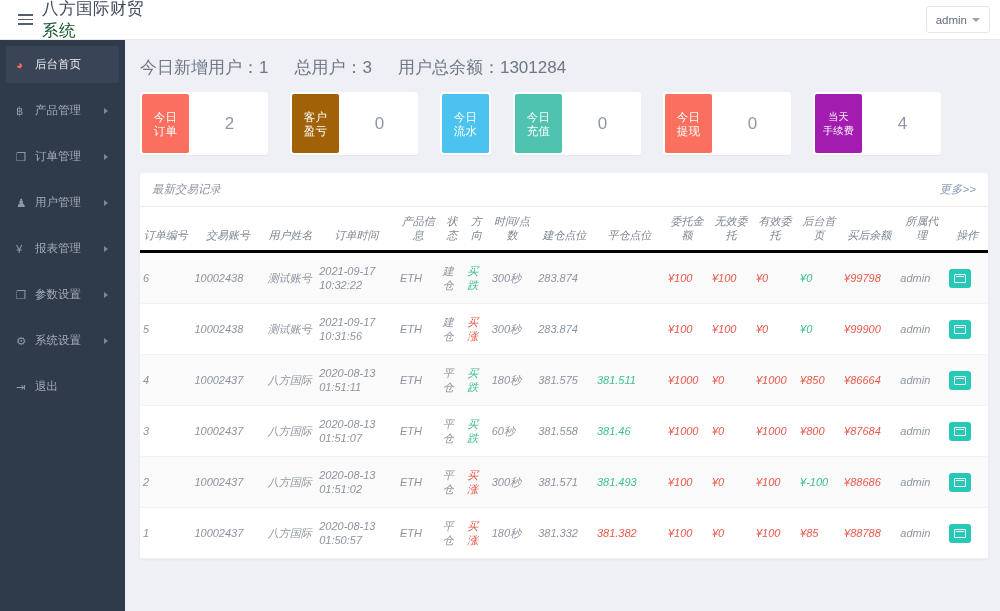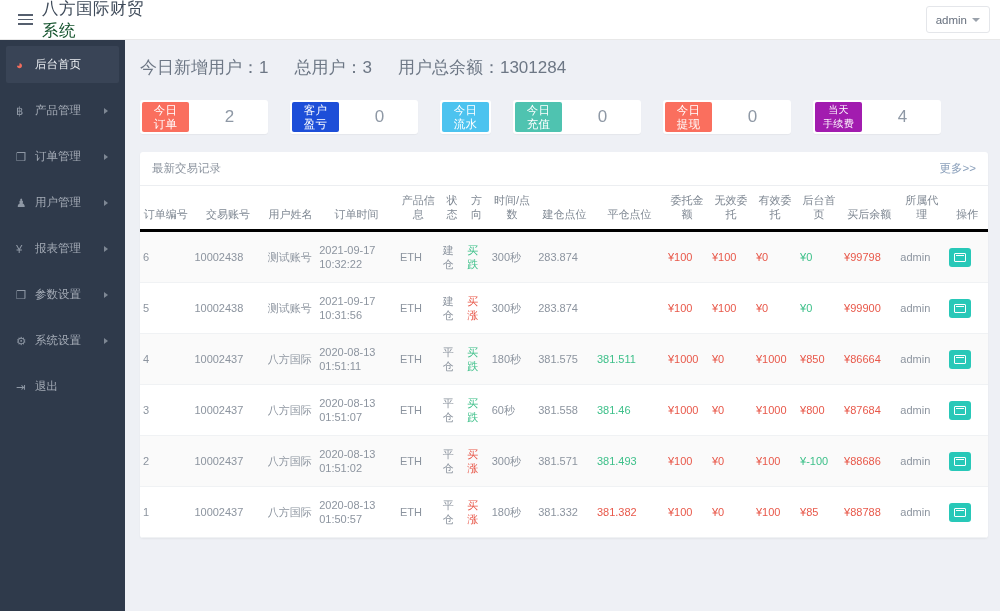--- a/index.html
+++ b/index.html
@@ -68,42 +68,42 @@
 
   .stats-line {
     display: flex; align-items: center; gap: 26px;
     padding: 16px 16px 0 15px;
     font-size: 17px; color: #6d7785;
   }
 
   .cards { display: flex; gap: 22px; padding: 13px 0 0 15px; }
   .card {
     display: flex; align-items: stretch;
-    background: #fff; border-radius: 3px; height: 34px;
+    background: #fff; border-radius: 3px; height: 63px;
     box-shadow: 0 1px 1px rgba(0,0,0,0.04);
-    margin-top: 8px;
   }
   .card-tag {
     width: 47px; min-width: 47px;
     display: flex; flex-direction: column; align-items: center; justify-content: center;
     color: #fff; font-size: 11.5px; line-height: 14px;
     border-radius: 2px; margin: 2px; letter-spacing: 0.3px;
   }
   .card-tag.w3 { font-size: 10px; }
   .card-val {
     min-width: 77px; display: flex; align-items: center; justify-content: center;
     font-size: 17px; color: #8e98a5; padding: 0 14px;
   }
 
   
   .panel {
     margin: 18px 12px 0 15px;
     background: #fff; border-radius: 3px;
     box-shadow: 0 1px 2px rgba(0,0,0,0.05);
     overflow: hidden;
+    font-style: italic;
   }
   .panel-head {
     height: 34px; display: flex; align-items: center; justify-content: space-between;
     padding: 0 12px; border-bottom: 1px solid #eceef1;
     font-size: 11.5px; color: #8b939e;
   }
   .panel-more { color: #8ba0bb; cursor: pointer; font-size: 11.5px; text-align: right; }
 
   table { width: 100%; border-collapse: collapse; table-layout: fixed; }
   thead th {
@@ -218,21 +218,21 @@
 
   <div class="cards" id="cards">
       <div class="card">
         <div class="card-tag" style="background: rgb(250, 111, 94);">
           <span>今日</span>
           <span>订单</span>
         </div>
         <div class="card-val">2</div>
       </div>
       <div class="card">
-        <div class="card-tag" style="background: #1d4ed8;">
+        <div class="card-tag" style="background: #a16207;">
           <span>客户</span>
           <span>盈亏</span>
         </div>
         <div class="card-val">0</div>
       </div>
       <div class="card">
         <div class="card-tag" style="background: rgb(76, 195, 239);">
           <span>今日</span>
           <span>流水</span>
         </div>

